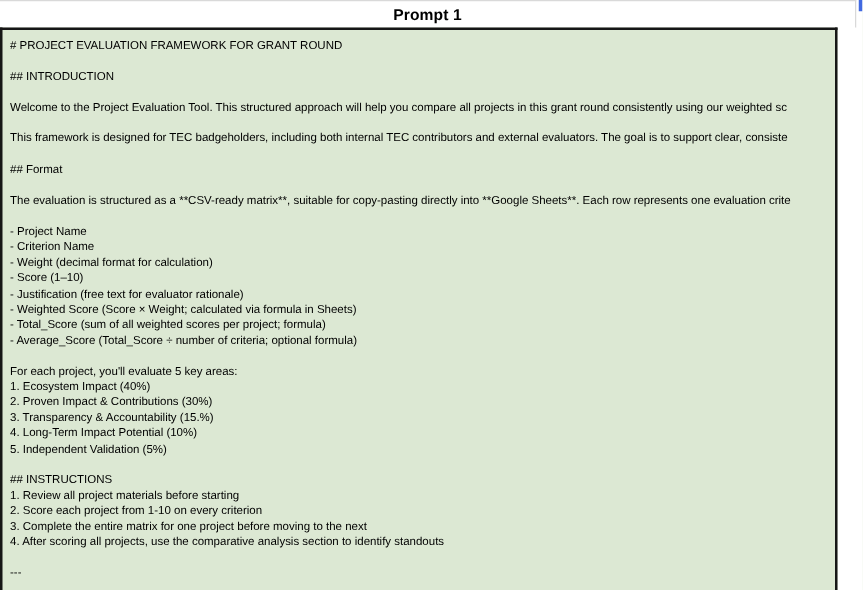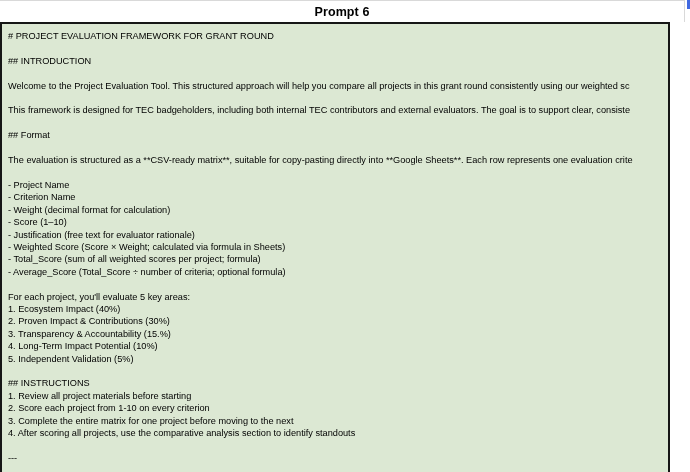--- a/index.html
+++ b/index.html
@@ -62,21 +62,21 @@
     height: 9px;
     background: #4169e1;
   }
 </style>
 </head>
 <body>
 
 <div class="page">
 
   <div class="table-header">
-    <div class="header-cell">Prompt 6</div>
+    <div class="header-cell">Prompt 1</div>
   </div>
 
   <pre class="code-block"># PROJECT EVALUATION FRAMEWORK FOR GRANT ROUND
 
 ## INTRODUCTION
 
 Welcome to the Project Evaluation Tool. This structured approach will help you compare all projects in this grant round consistently using our weighted sc
 
 This framework is designed for TEC badgeholders, including both internal TEC contributors and external evaluators. The goal is to support clear, consiste
 

